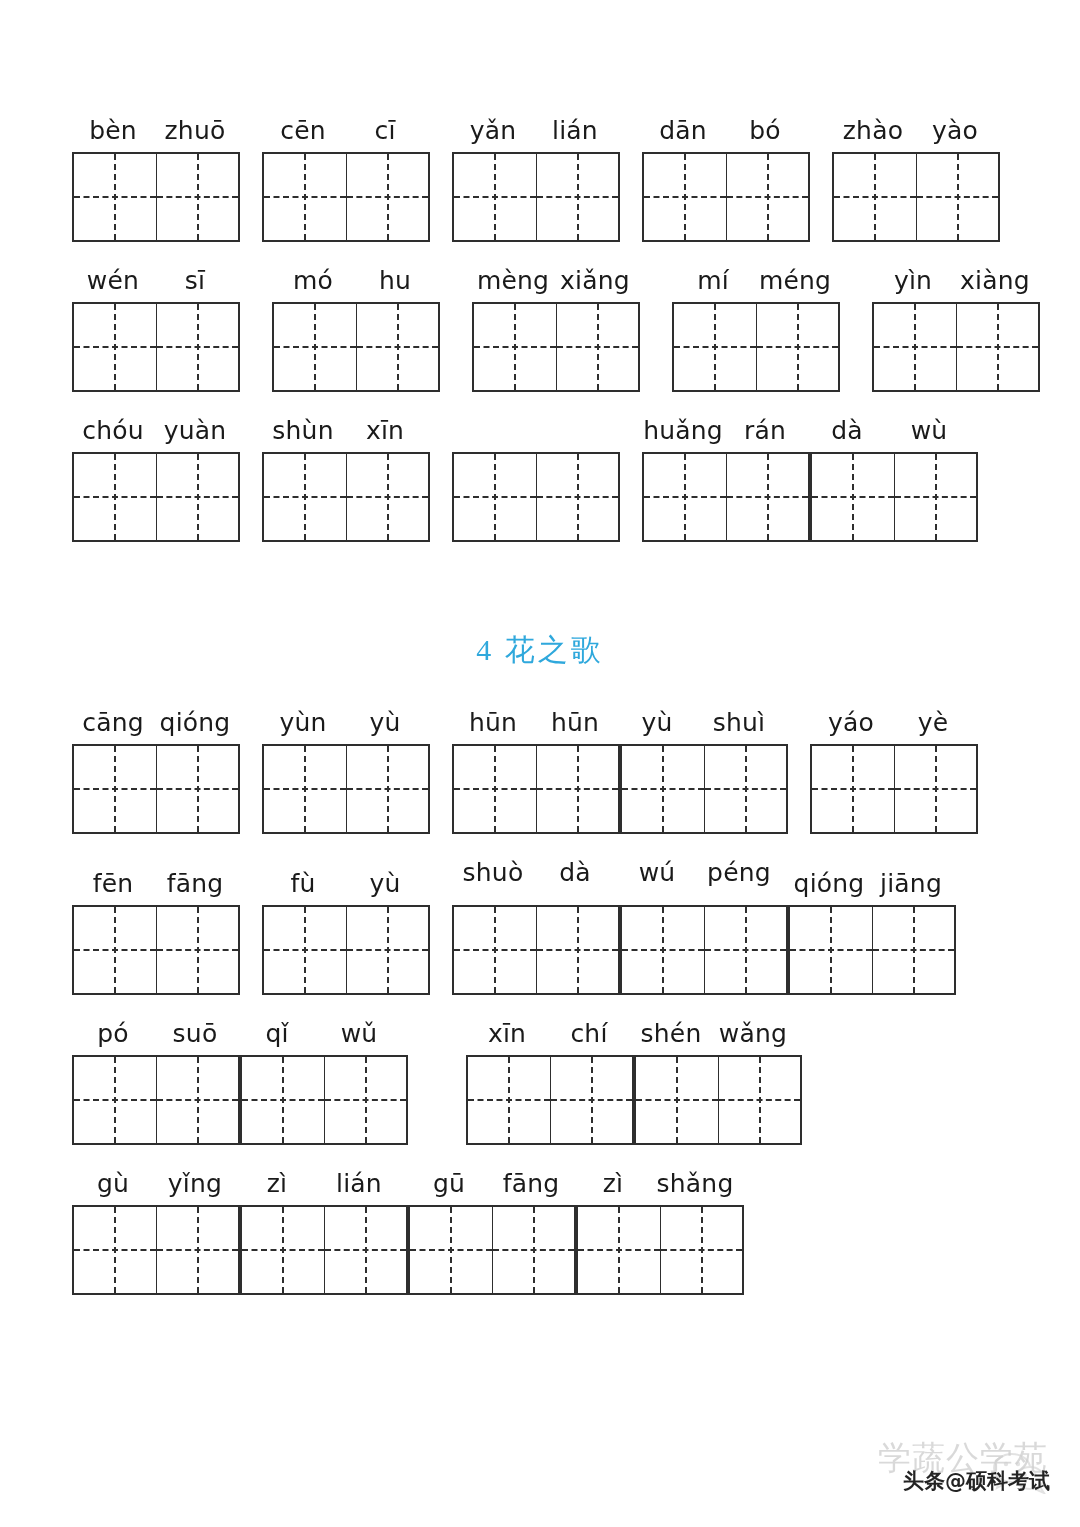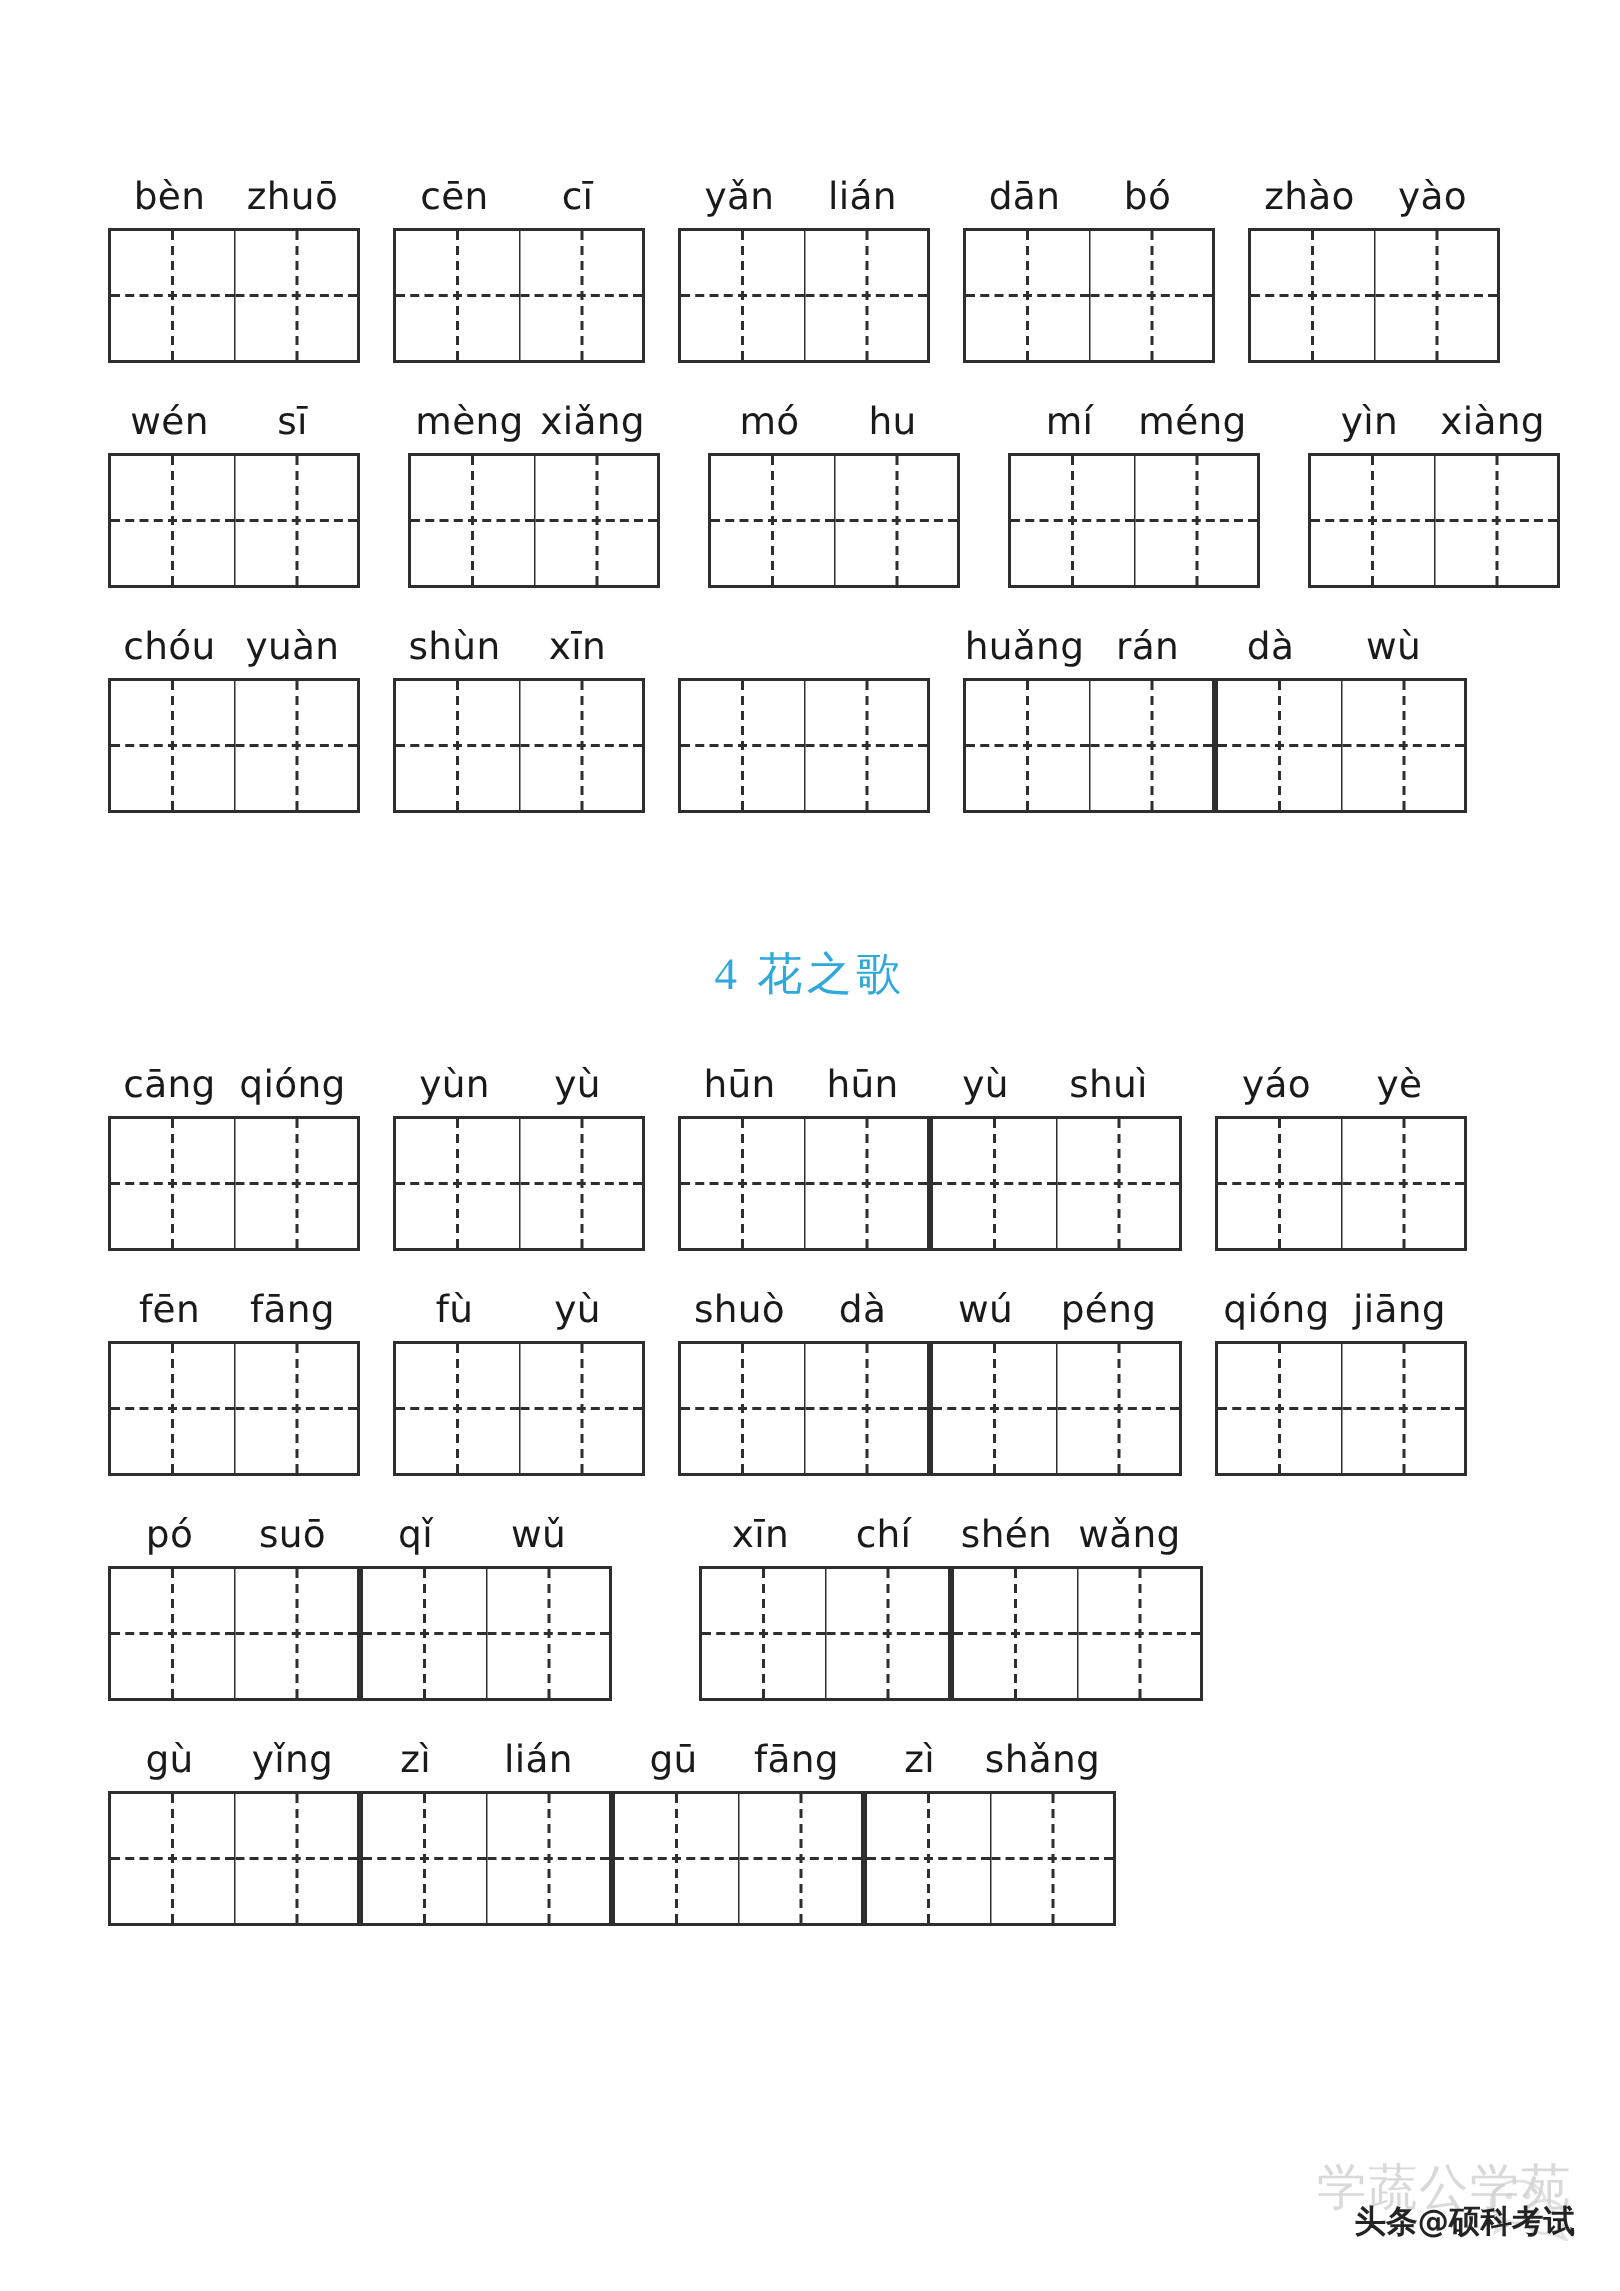--- a/index.html
+++ b/index.html
@@ -239,34 +239,34 @@
         </div>
         <div class="boxes">
           <div class="subbox">
             <div class="cell"></div>
             <div class="cell"></div>
           </div>
         </div>
       </div>
       <div class="group" style="margin-right:22px;">
         <div class="pinyin-line">
+          <span class="pinyin">mó</span>
+          <span class="pinyin">hu</span>
+        </div>
+        <div class="boxes">
+          <div class="subbox">
+            <div class="cell"></div>
+            <div class="cell"></div>
+          </div>
+        </div>
+      </div>
+      <div class="group" style="margin-right:22px;">
+        <div class="pinyin-line">
           <span class="pinyin">mèng</span>
           <span class="pinyin">xiǎng</span>
-        </div>
-        <div class="boxes">
-          <div class="subbox">
-            <div class="cell"></div>
-            <div class="cell"></div>
-          </div>
-        </div>
-      </div>
-      <div class="group" style="margin-right:22px;">
-        <div class="pinyin-line">
-          <span class="pinyin">mó</span>
-          <span class="pinyin">hu</span>
         </div>
         <div class="boxes">
           <div class="subbox">
             <div class="cell"></div>
             <div class="cell"></div>
           </div>
         </div>
       </div>
       <div class="group" style="margin-right:22px;">
         <div class="pinyin-line">
@@ -429,21 +429,21 @@
           <span class="pinyin">fù</span>
           <span class="pinyin">yù</span>
         </div>
         <div class="boxes">
           <div class="subbox">
             <div class="cell"></div>
             <div class="cell"></div>
           </div>
         </div>
       </div>
-      <div class="group" style="margin-right:22px;">
+      <div class="group" style="gap:11px;">
         <div class="pinyin-line">
           <span class="pinyin">shuò</span>
           <span class="pinyin">dà</span>
           <span class="pinyin">wú</span>
           <span class="pinyin">péng</span>
         </div>
         <div class="boxes">
           <div class="subbox">
             <div class="cell"></div>
             <div class="cell"></div>

